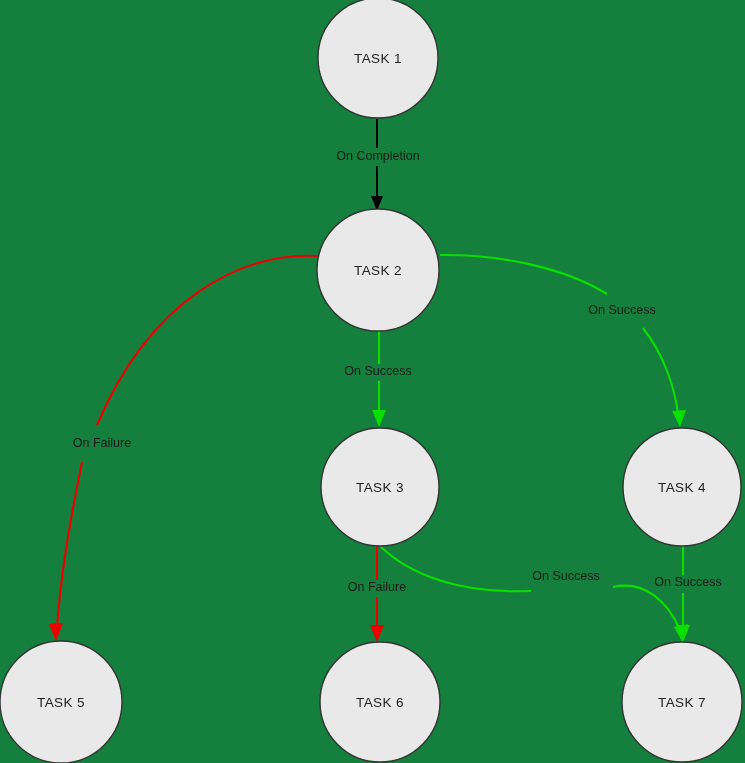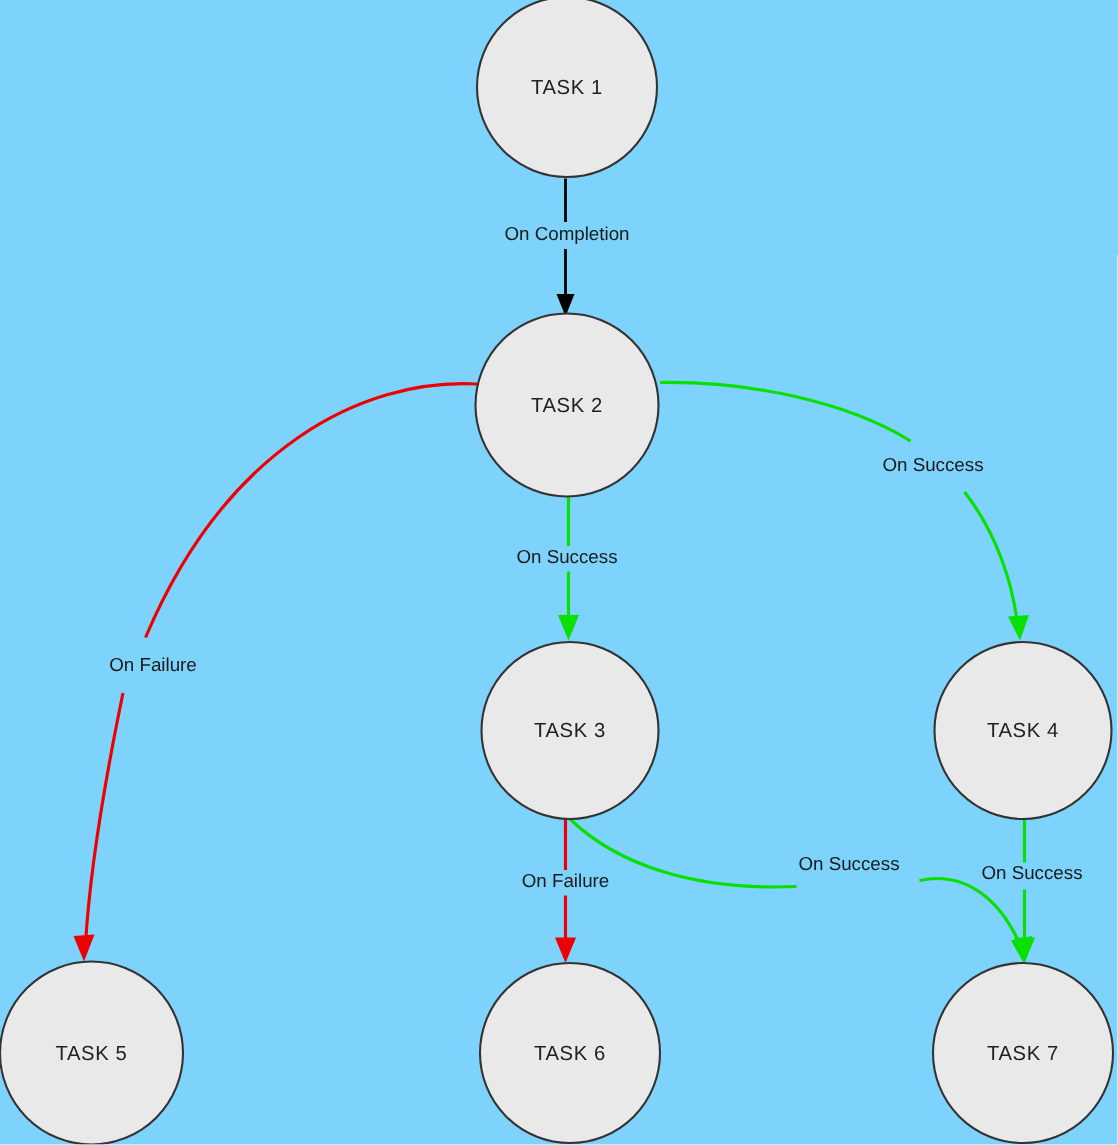--- a/index.html
+++ b/index.html
@@ -10,21 +10,21 @@
   body {
     width: 745px;
     height: 763px;
     overflow: hidden;
     font-family: "Liberation Sans", sans-serif;
   }
   #diagram-root {
     position: relative;
     width: 745px;
     height: 763px;
-    background: #7dd3fc;
+    background: #15803d;
   }
   svg#graph {
     position: absolute;
     top: 0;
     left: 0;
     width: 745px;
     height: 763px;
     display: block;
   }
   .node-circle {

